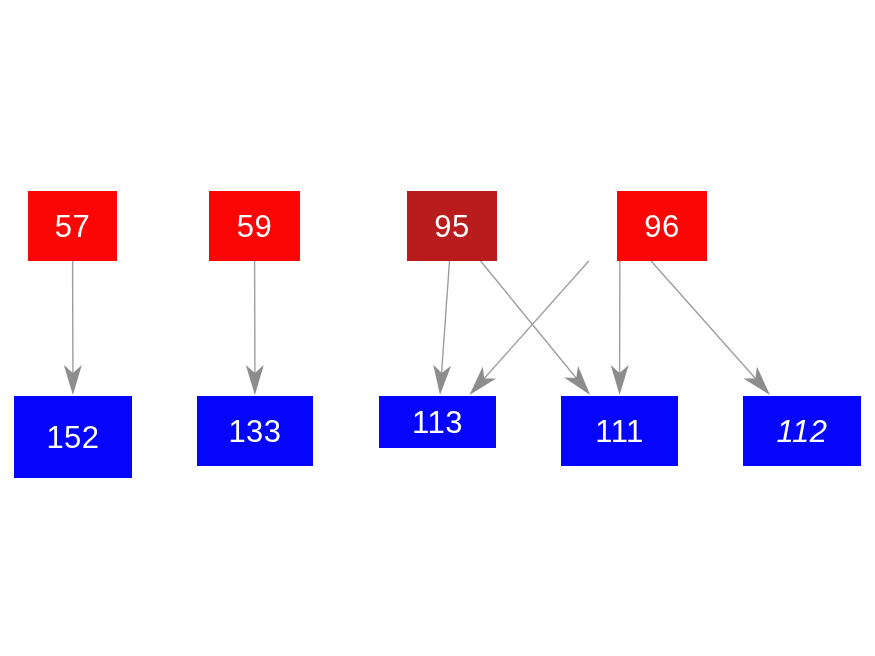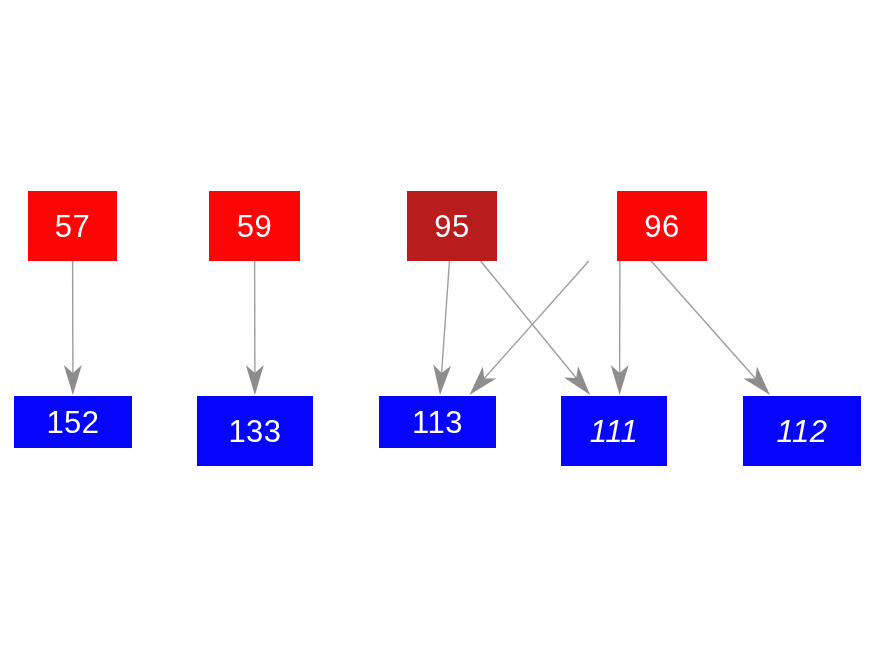--- a/index.html
+++ b/index.html
@@ -64,29 +64,29 @@
       </div>
       <div class="node" style="left: 209px; top: 191px; width: 91px; height: 70px; background: rgb(251, 5, 5); justify-content: center;">
         <span class="node-label">59</span>
       </div>
       <div class="node" style="left: 407px; top: 191px; width: 90px; height: 70px; background: #b91c1c;">
         <span class="node-label">95</span>
       </div>
       <div class="node" style="left: 575px; top: 191px; width: 90px; height: 70px; background: rgb(251, 5, 5); margin-left: 42px;">
         <span class="node-label">96</span>
       </div>
-      <div class="node" style="left: 14px; top: 396px; width: 118px; height: 52px; background: rgb(5, 5, 251);">
+      <div class="node" style="left: 14px; top: 396px; width: 118px; height: 82px; background: rgb(5, 5, 251);">
         <span class="node-label">152</span>
       </div>
       <div class="node" style="left: 197px; top: 396px; width: 116px; height: 70px; background: rgb(5, 5, 251);">
         <span class="node-label">133</span>
       </div>
       <div class="node" style="left: 379px; top: 396px; width: 117px; height: 52px; background: rgb(5, 5, 251);">
         <span class="node-label">113</span>
       </div>
-      <div class="node" style="left: 561px; top: 396px; width: 106px; height: 70px; background: rgb(5, 5, 251); font-style: italic;">
+      <div class="node" style="left: 561px; top: 396px; width: 117px; height: 70px; background: rgb(5, 5, 251);">
         <span class="node-label">111</span>
       </div>
       <div class="node" style="left: 743px; top: 396px; width: 118px; height: 70px; background: rgb(5, 5, 251); font-style: italic;">
         <span class="node-label">112</span>
       </div>
     </div>
 </div>
 
 </body></html>

